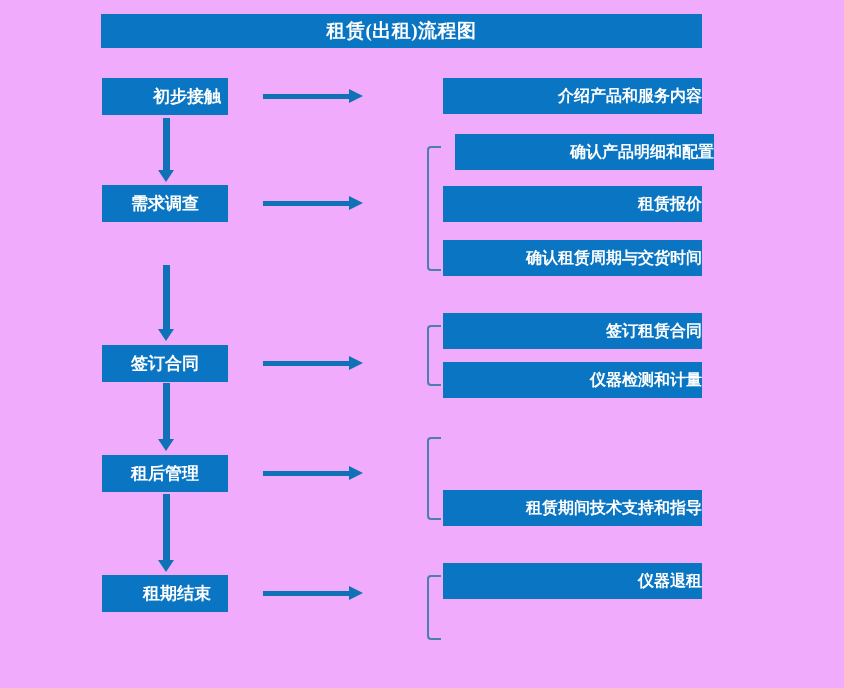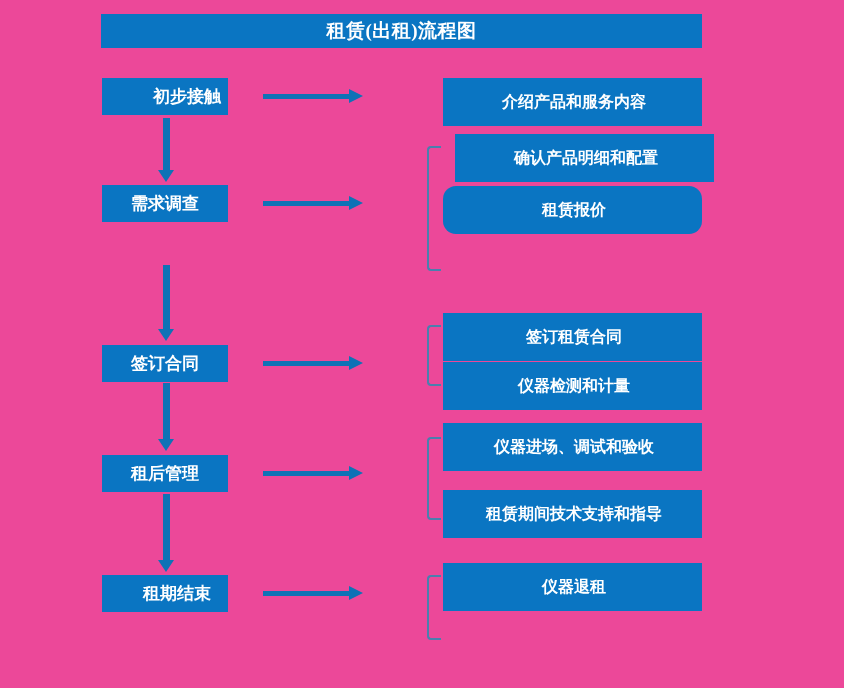--- a/index.html
+++ b/index.html
@@ -10,21 +10,21 @@
     width: 844px;
     height: 688px;
     background: #ffffff;
     font-family: "Liberation Serif", "DejaVu Serif", serif;
     overflow: hidden;
   }
   #canvas {
     position: relative;
     width: 844px;
     height: 688px;
-    background: #ec4899;
+    background: #f0abfc;
   }
 
   
   .title-bar {
     position: absolute;
     left: 101px;
     top: 14px;
     width: 601px;
     height: 34px;
     background: #0a75c2;
@@ -63,22 +63,22 @@
     justify-content: center;
   }
   .stage-box .box-text {
     font-size: 17px;
   }
 
   
   .detail-box {
     left: 443px;
     width: 259px;
-    height: 48px;
-    justify-content: center;
+    height: 36px;
+    justify-content: flex-end;
     padding-left: 3px;
   }
   .detail-box .box-text {
     font-size: 16px;
   }
 
   
   .h-arrow {
     position: absolute;
     height: 14px;
@@ -207,32 +207,32 @@
   <div class="bracket" style="top:325px; height:61px;"></div>
   <div class="bracket" style="top:437px; height:83px;"></div>
   <div class="bracket" style="top:575px; height:65px;"></div>
 
   <div class="box detail-box" style="top:78px;">
     <span class="box-text">介绍产品和服务内容</span>
   </div>
   <div class="box detail-box" style="top:134px;margin-left:12px;">
     <span class="box-text">确认产品明细和配置</span>
   </div>
-  <div class="box detail-box" style="top:186px;border-radius:13px;">
+  <div class="box detail-box" style="top:186px;">
     <span class="box-text">租赁报价</span>
+  </div>
+  <div class="box detail-box" style="top:240px;">
+    <span class="box-text">确认租赁周期与交货时间</span>
   </div>
   <div class="box detail-box" style="top:313px;">
     <span class="box-text">签订租赁合同</span>
   </div>
   <div class="box detail-box" style="top:362px;">
     <span class="box-text">仪器检测和计量</span>
   </div>
-  <div class="box detail-box" style="top:423px;">
-    <span class="box-text">仪器进场、调试和验收</span>
-  </div>
   <div class="box detail-box" style="top:490px;">
     <span class="box-text">租赁期间技术支持和指导</span>
   </div>
   <div class="box detail-box" style="top:563px;">
     <span class="box-text">仪器退租</span>
   </div>
 
 </div>
 
 </body></html>

